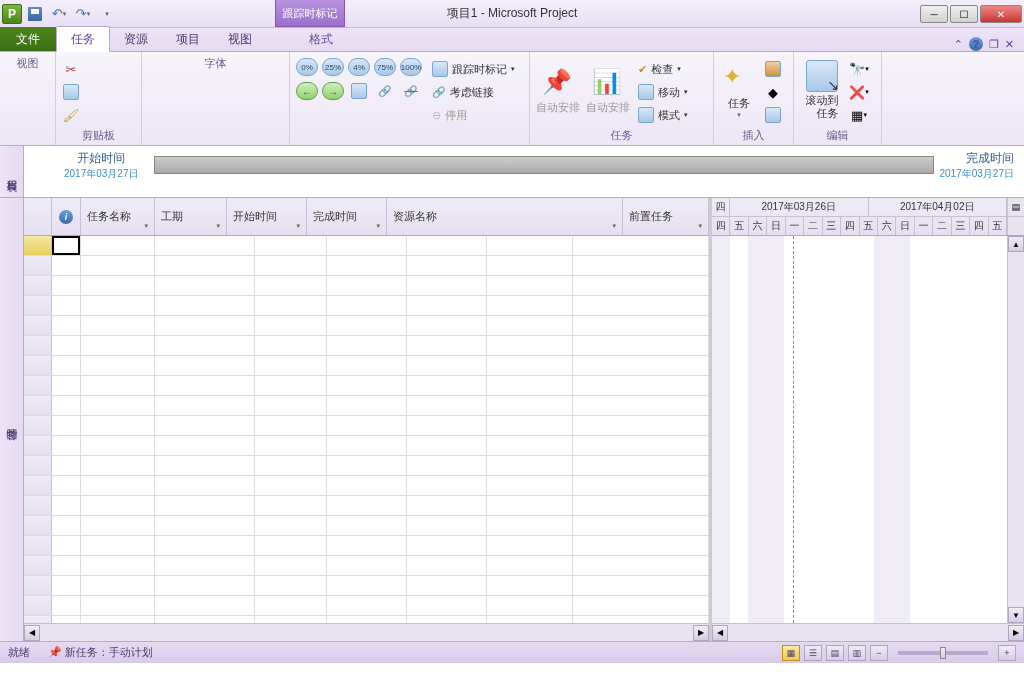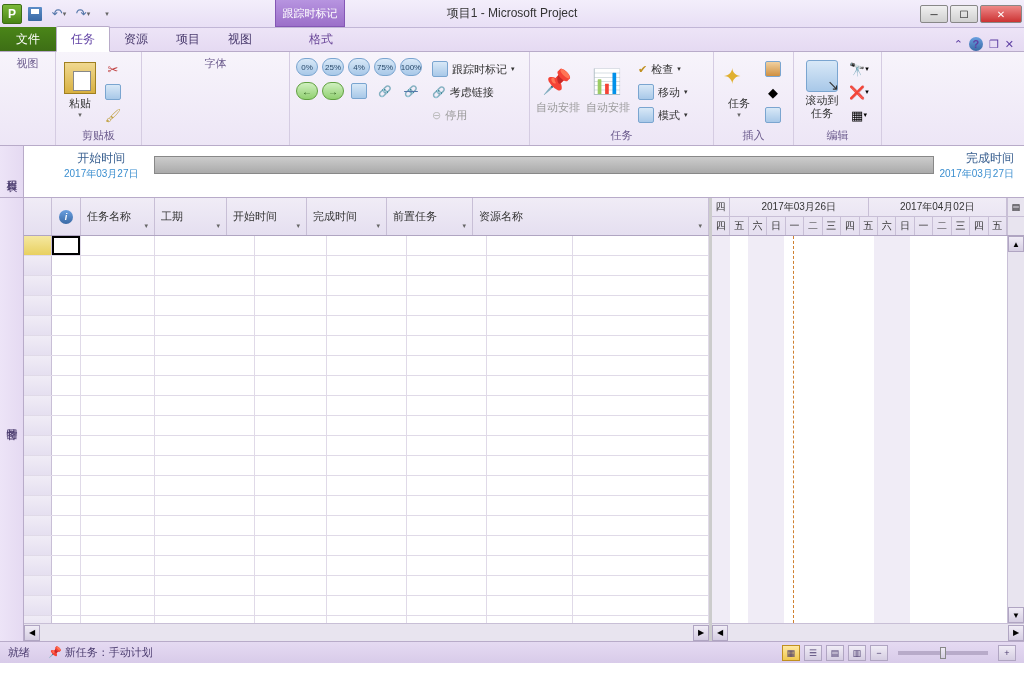--- a/index.html
+++ b/index.html
@@ -153,25 +153,20 @@
 </div>
 
 <div class="ribbon">
 
   <div class="rgroup" style="width:56px">
     <div class="rgroup-title">视图</div>
   </div>
 
   <div class="rgroup" style="width:86px">
     <div class="rgroup-body">
-      <div class="big-btn" style="width:40px">
-        <div class="icon paste-icon"></div>
-        <span>粘贴</span>
-        <span class="caret">▾</span>
-      </div>
       <div class="col" style="padding-top:4px">
         <div class="small-btn">
             <span style="color:#c04040">✂</span>
           </div>
         <div class="small-btn">
             <span class="generic-icon"></span>
           </div>
         <div class="small-btn">
             <span style="color:#c0a040">🖌</span>
           </div>
@@ -275,21 +270,21 @@
     <div class="rgroup-title">插入</div>
   </div>
 
 
   <div class="rgroup" style="width:88px">
     <div class="rgroup-body">
       <div class="big-btn" style="width:48px">
         <div class="icon" style="background:linear-gradient(#d8e8f7,#a8c8e8);border:1px solid #7aa5d0;border-radius:3px;position:relative">
             <span style="position:absolute;right:-2px;bottom:-2px;font-size:14px">↘</span>
           </div>
-        <span style="white-space:pre-line;text-align:center;line-height:1.2">滚动到
+        <span style="white-space:pre-line;text-align:right;line-height:1.2">滚动到
 任务</span>
       </div>
       <div class="col" style="padding-top:4px">
         <div class="small-btn">
             <span>🔭</span>
             <span style="font-size:7px">▾</span>
           </div>
         <div class="small-btn">
             <span style="color:#d06060">❌</span>
             <span style="font-size:7px">▾</span>
@@ -337,26 +332,26 @@
           <span class="dd">▾</span>
         </div>
       <div class="gh-cell" style="width:80px">
           <span>开始时间</span>
           <span class="dd">▾</span>
         </div>
       <div class="gh-cell" style="width:80px">
           <span>完成时间</span>
           <span class="dd">▾</span>
         </div>
+      <div class="gh-cell" style="flex:1">
+          <span>资源名称</span>
+          <span class="dd">▾</span>
+        </div>
       <div class="gh-cell" style="width:86px">
           <span>前置任务</span>
-          <span class="dd">▾</span>
-        </div>
-      <div class="gh-cell" style="flex:1">
-          <span>资源名称</span>
           <span class="dd">▾</span>
         </div>
     </div>
     <div class="grid-rows" id="grid-rows">
         <div class="grid-row row0">
           <div class="rowhead"></div>
           <div class="gc" style="width: 29px;">
             <div class="selected-cell"></div>
           </div>
           <div class="gc" style="width: 74px;"></div>

